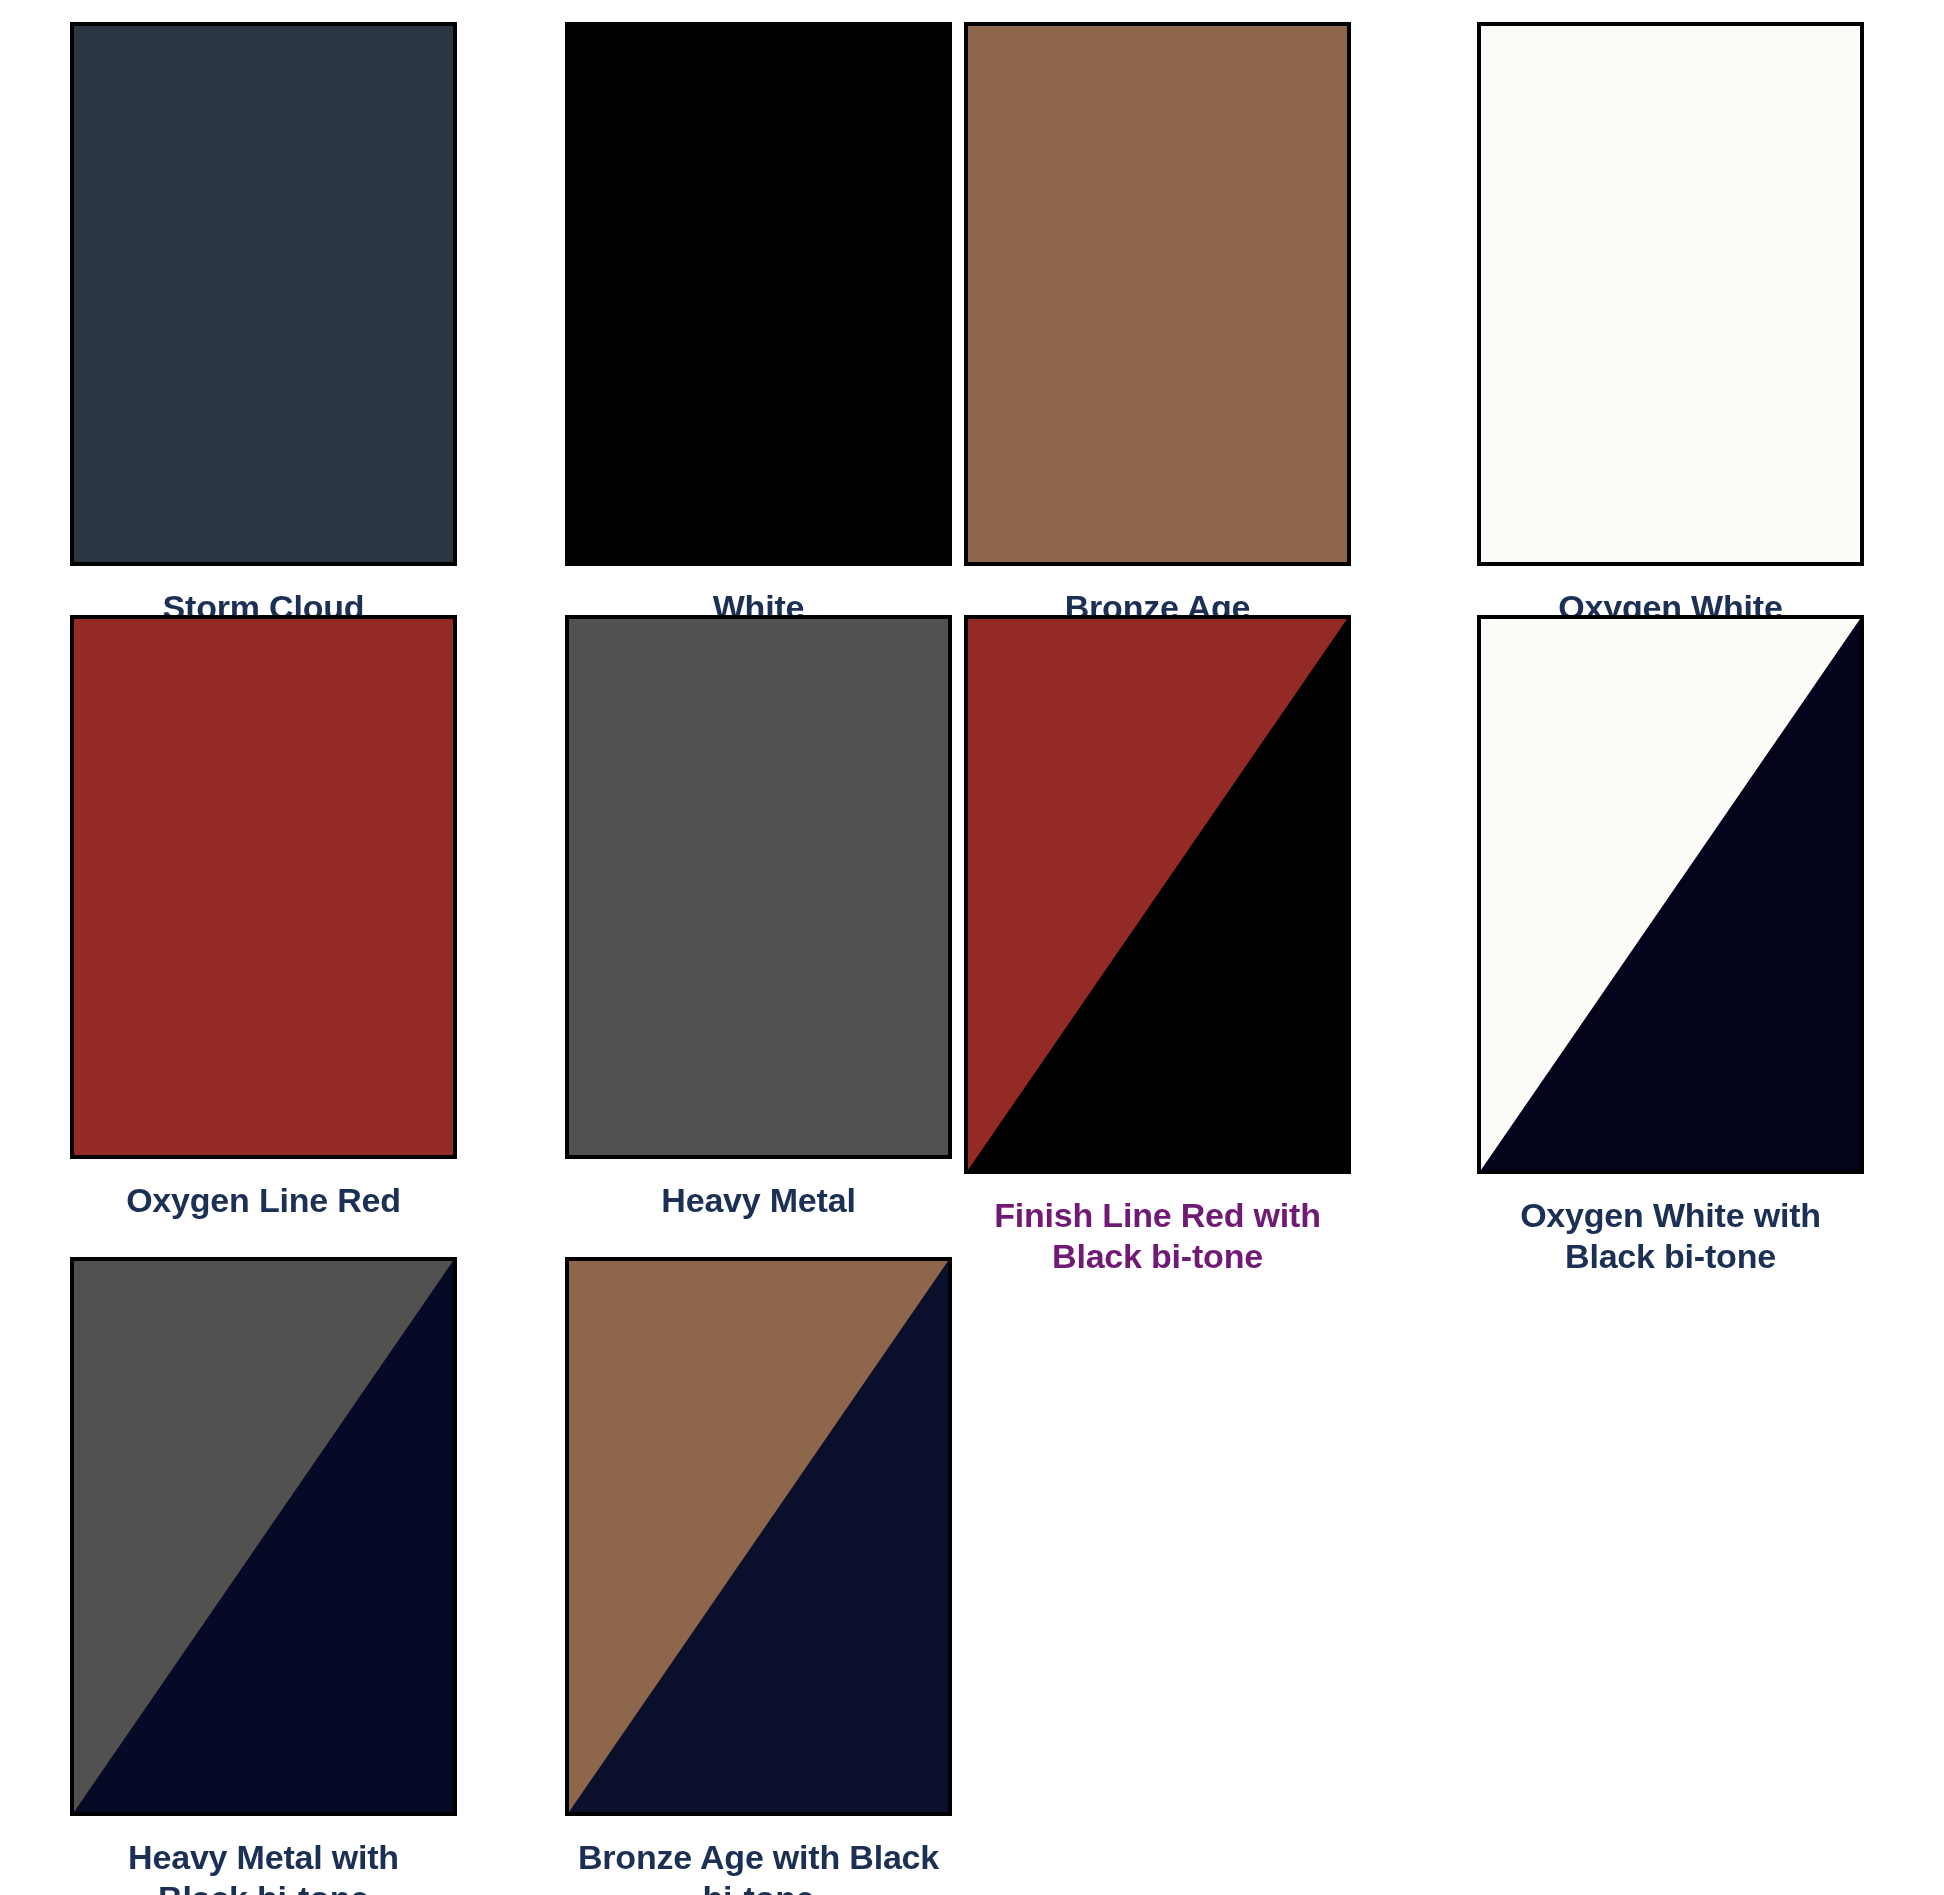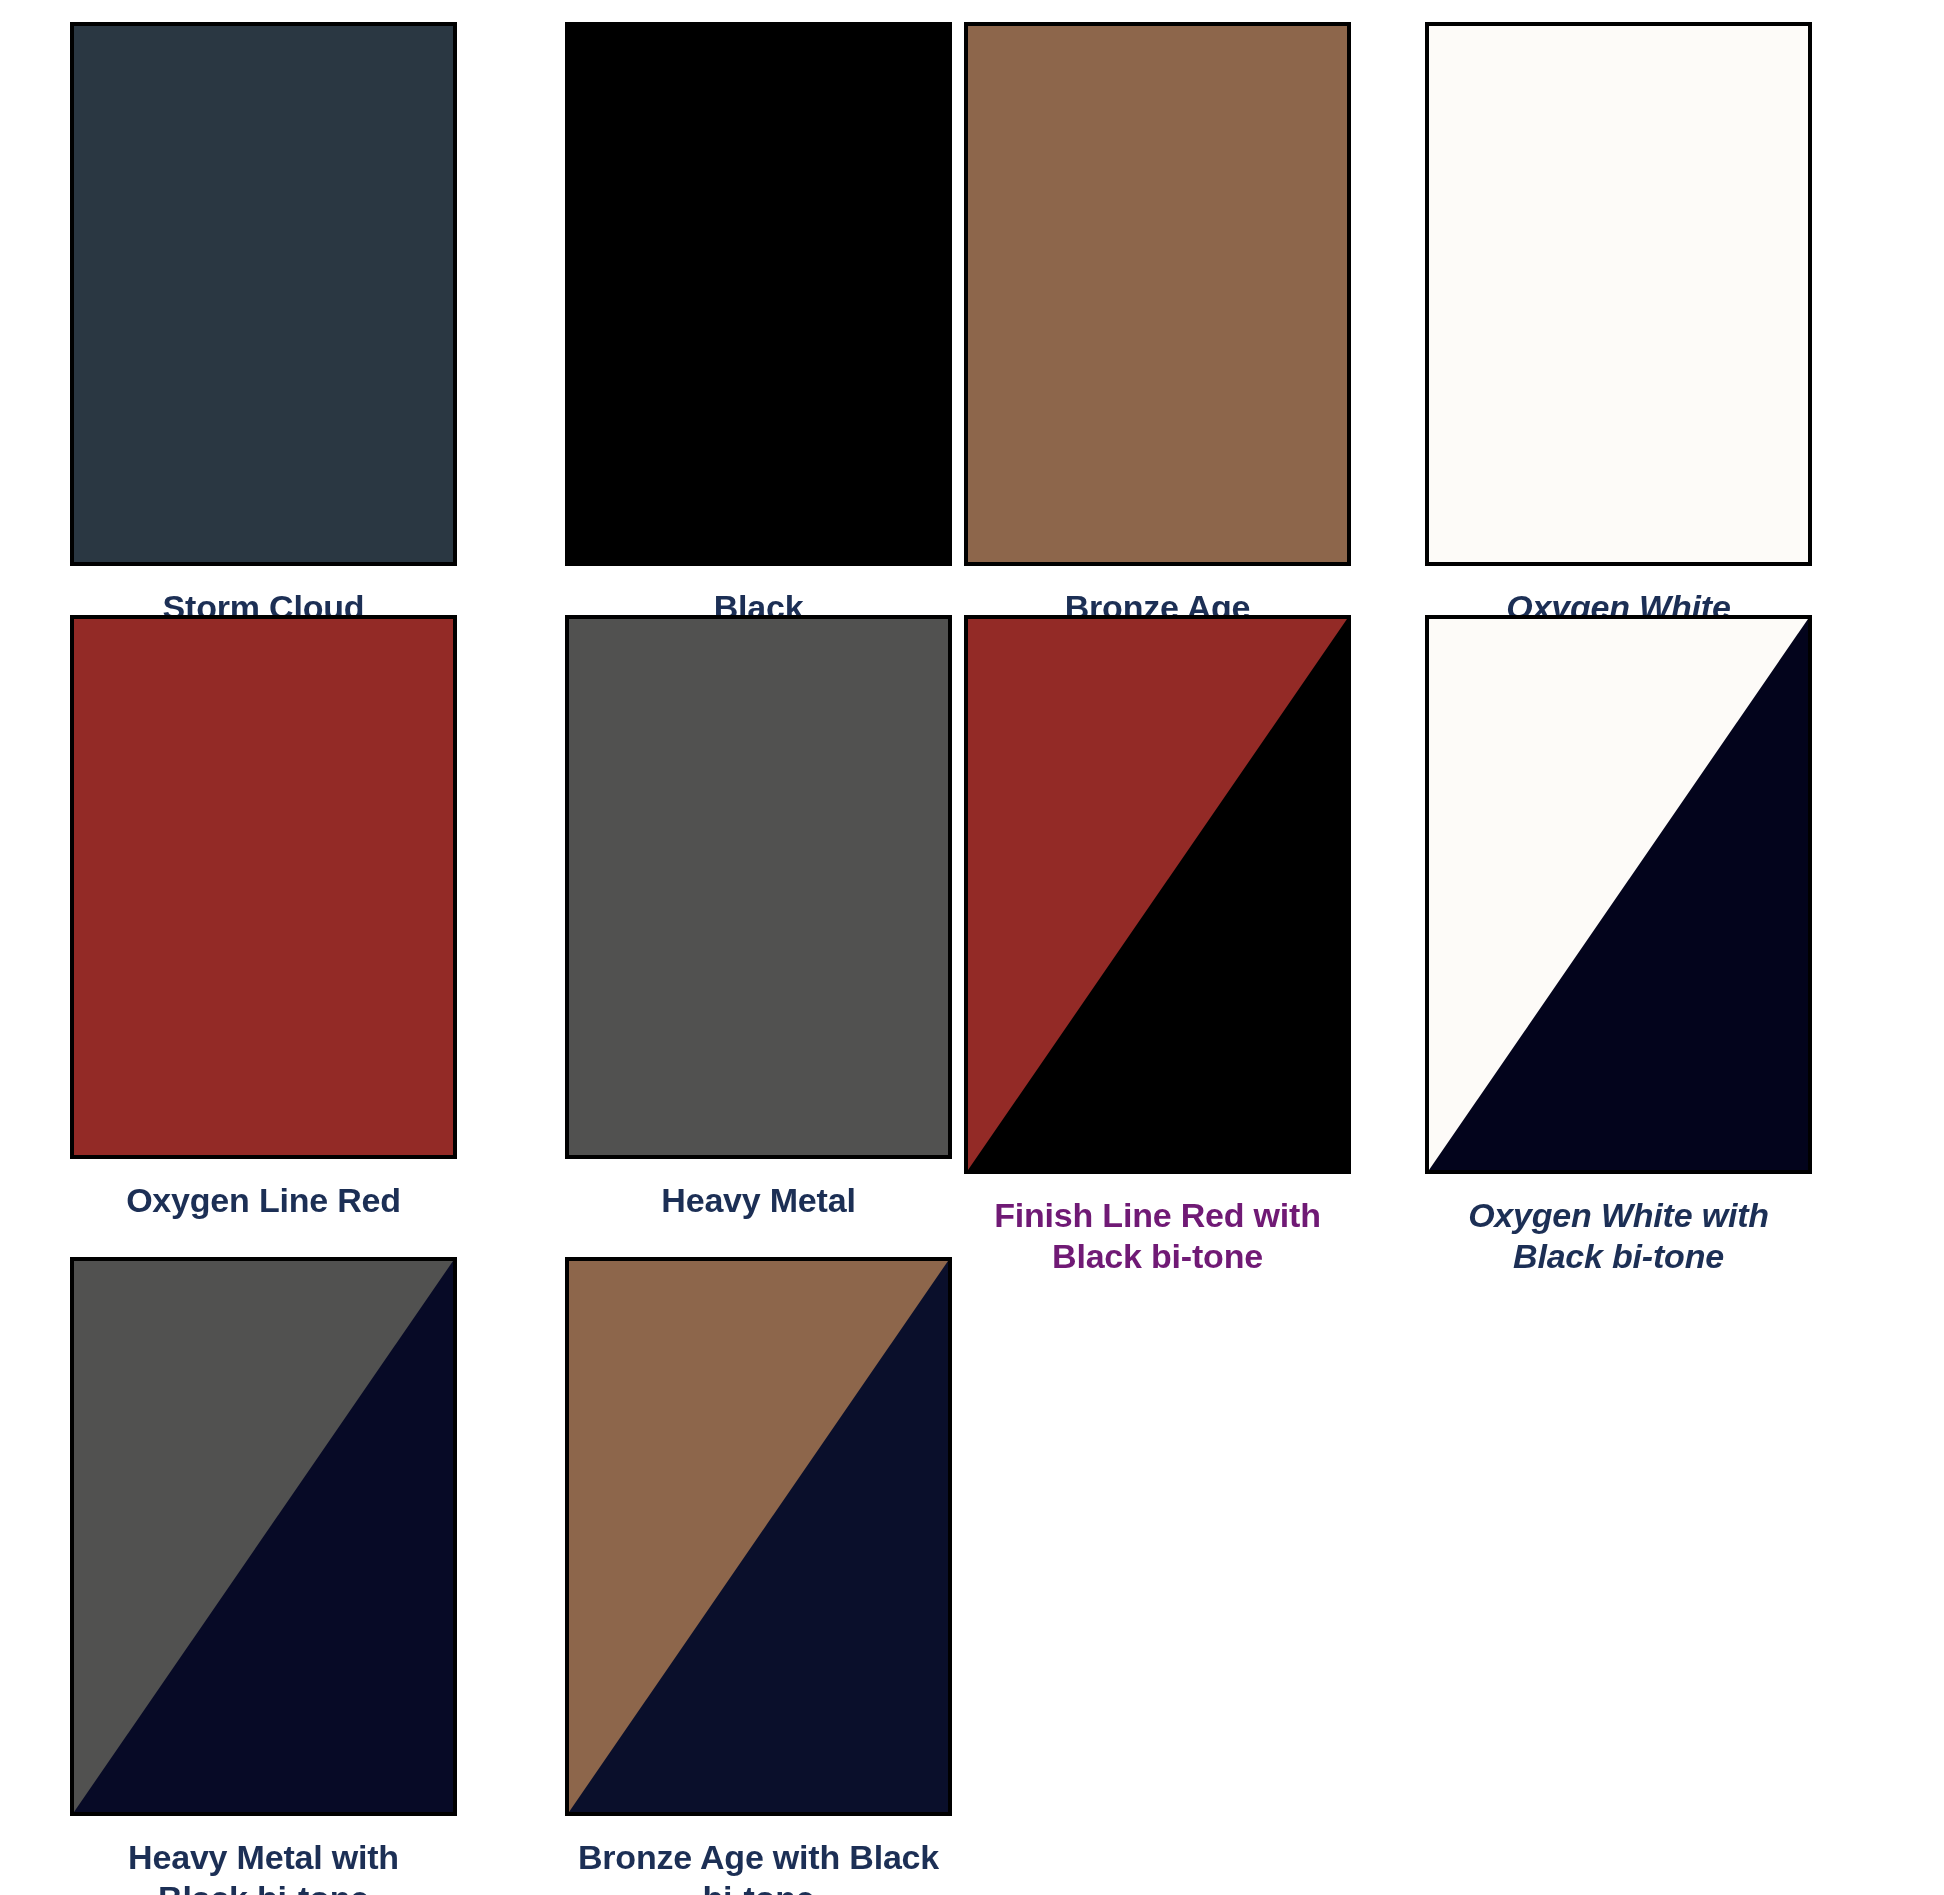--- a/index.html
+++ b/index.html
@@ -63,42 +63,42 @@
     font-size: 34px;
     line-height: 1.22;
     letter-spacing: -0.2px;
     white-space: pre-line;
   }
 
   
   .col-0 { left: 53px;   }
   .col-1 { left: 548px;  }
   .col-2 { left: 947px; }
-  .col-3 { left: 1408px; font-style: italic; }
+  .col-3 { left: 1460px; }
 
   
   .row-0 { top: 22px;   }
   .row-1 { top: 615px;  }
   .row-2 { top: 1257px; }
 </style>
 </head>
 <body>
 
 <div id="palette-grid">
     <div class="swatch-cell col-0 row-0">
       <div class="chip solid-chip">
         <div class="fill primary" style="background: rgb(42, 55, 66);"></div>
       </div>
       <div class="caption" style="color: rgb(28, 47, 85);">Storm Cloud</div>
     </div>
     <div class="swatch-cell col-1 row-0">
       <div class="chip solid-chip">
         <div class="fill primary" style="background: rgb(0, 0, 0);"></div>
       </div>
-      <div class="caption" style="color: rgb(28, 47, 85);">Black</div>
+      <div class="caption" style="color: rgb(28, 47, 85);">White</div>
     </div>
     <div class="swatch-cell col-2 row-0">
       <div class="chip solid-chip">
         <div class="fill primary" style="background: rgb(141, 102, 75);"></div>
       </div>
       <div class="caption" style="color: rgb(28, 47, 85);">Bronze Age</div>
     </div>
     <div class="swatch-cell col-3 row-0">
       <div class="chip solid-chip">
         <div class="fill primary" style="background: rgb(253, 251, 248);"></div>

